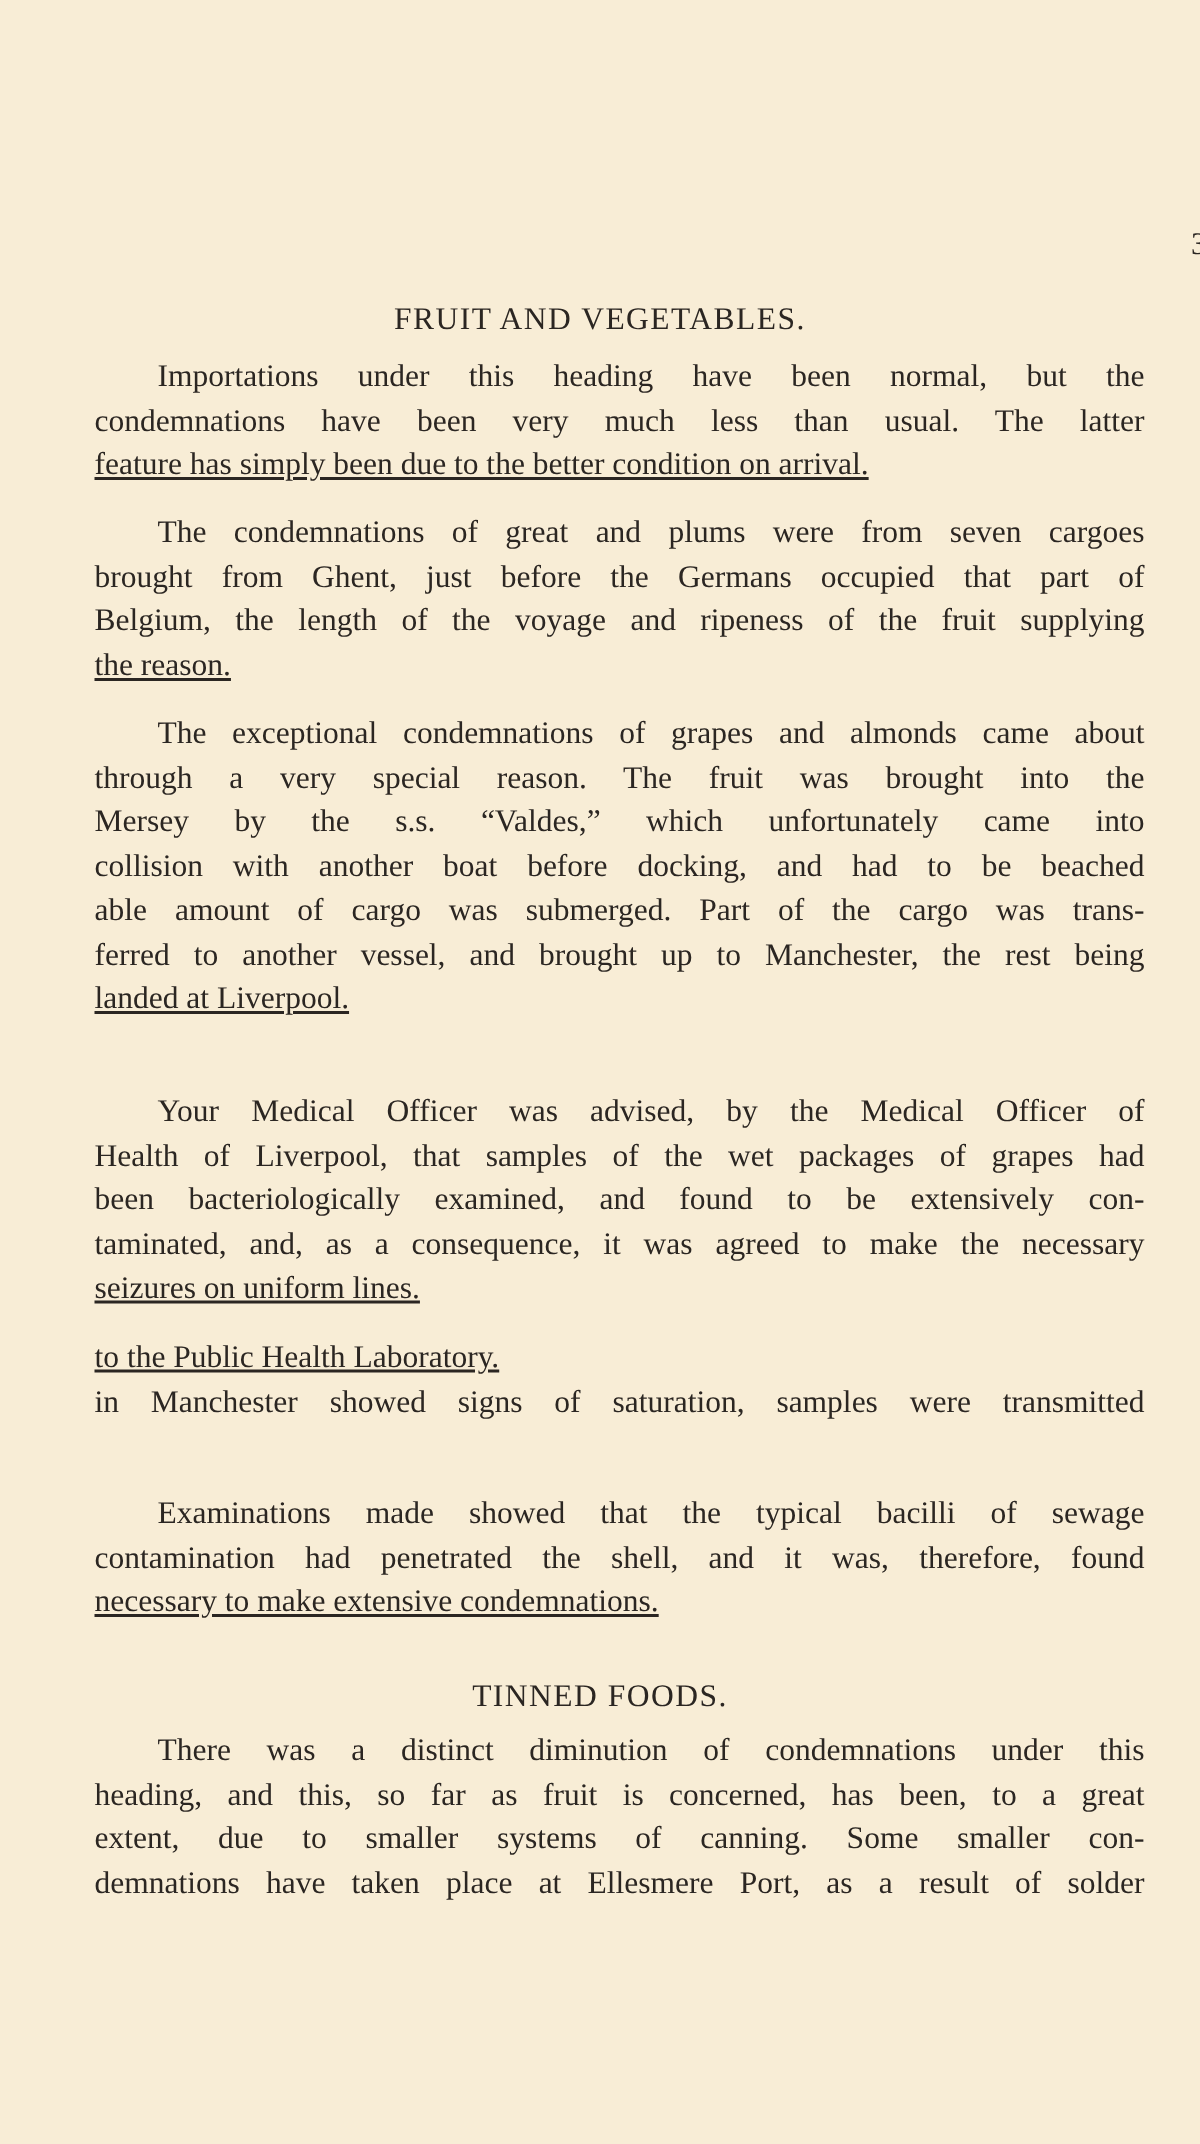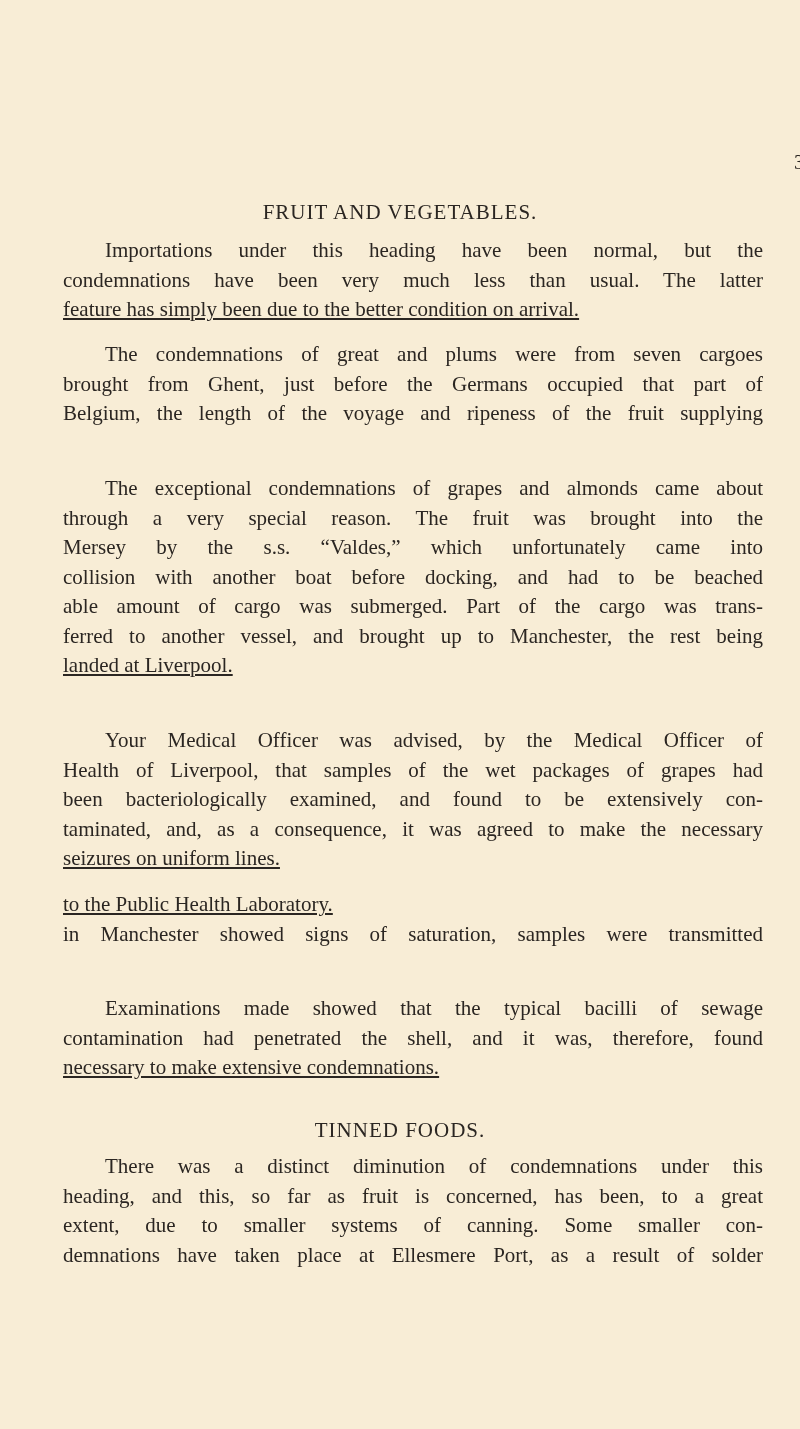--- a/index.html
+++ b/index.html
@@ -38,20 +38,21 @@
 <div class="para" style="top:236px">
   <span class="line indent">Importations under this heading have been normal, but the</span>
   <span class="line">condemnations have been very much less than usual. The latter</span>
   <span class="line last">feature has simply been due to the better condition on arrival.</span>
 </div>
 
 <div class="para" style="top:340px">
   <span class="line indent">The condemnations of great and plums were from seven cargoes</span>
   <span class="line">brought from Ghent, just before the Germans occupied that part of</span>
   <span class="line">Belgium, the length of the voyage and ripeness of the fruit supplying</span>
+  <span class="line last">the reason.</span>
 </div>
 
 <div class="para" style="top:474px">
   <span class="line indent">The exceptional condemnations of grapes and almonds came about</span>
   <span class="line">through a very special reason. The fruit was brought into the</span>
   <span class="line">Mersey by the s.s. “Valdes,” which unfortunately came into</span>
   <span class="line">collision with another boat before docking, and had to be beached</span>
   <span class="line">able amount of cargo was submerged. Part of the cargo was trans-</span>
   <span class="line">ferred to another vessel, and brought up to Manchester, the rest being</span>
   <span class="line last">landed at Liverpool.</span>

